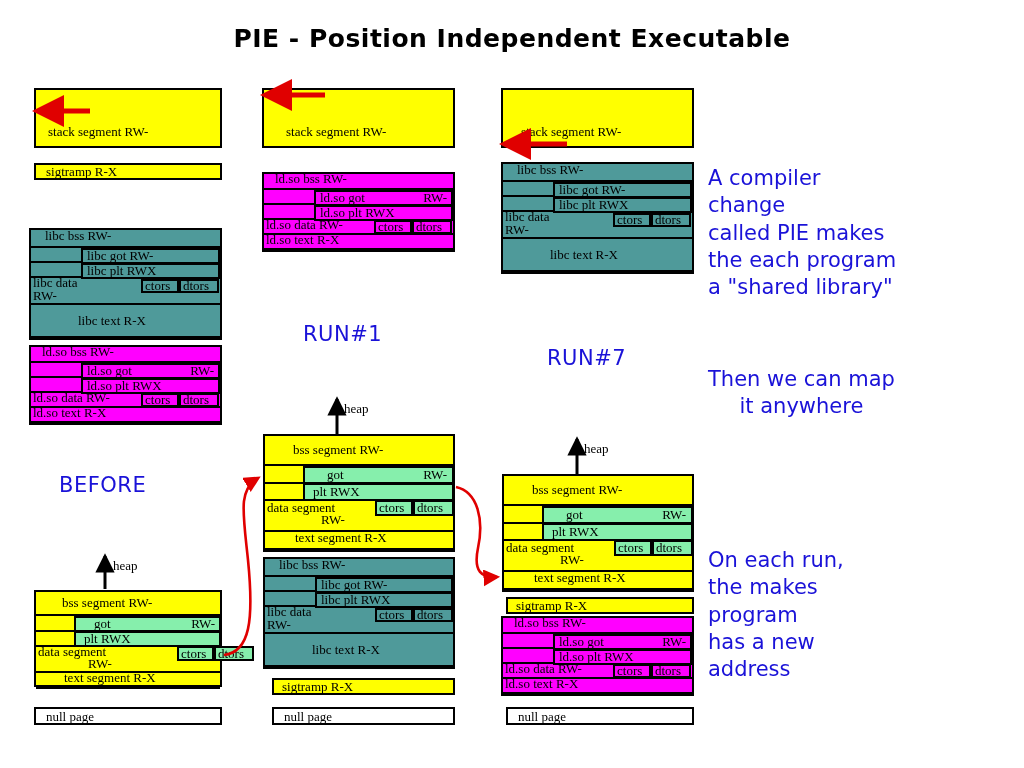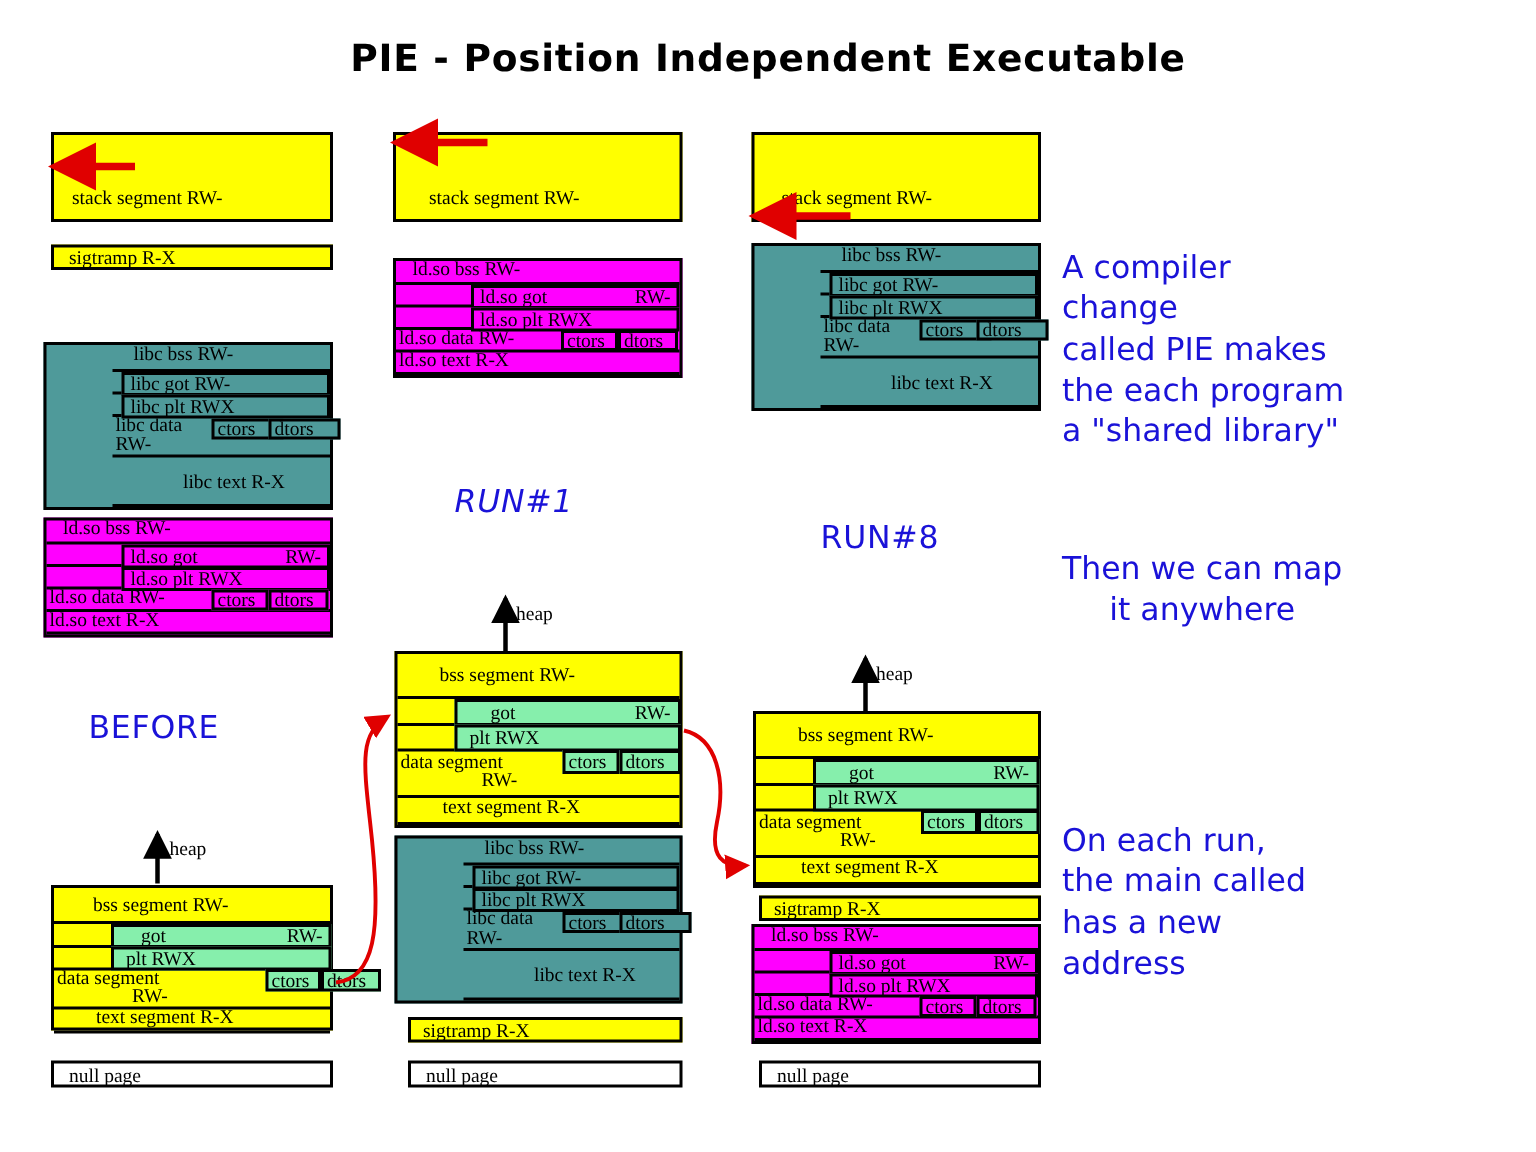--- a/index.html
+++ b/index.html
@@ -13,21 +13,21 @@
   .title{
     position:absolute;left:0;top:24px;width:1024px;text-align:center;
     font-family:"DejaVu Sans",sans-serif;font-weight:bold;font-size:25px;
     letter-spacing:.5px;color:#000;
   }
 
   
   .blk{position:absolute;box-sizing:border-box;border:2px solid #000;}
   .yel{background:#ffff00;}
   .mag{background:#ff00ff;}
-  .tea{background:#4f9a9a;padding-left:44px;}
+  .tea{background:#4f9a9a;}
   .wht{background:#ffffff;}
 
   
   .row{position:relative;box-sizing:border-box;border-bottom:2px solid #000;
        font-size:13px;line-height:1.05;color:#000;white-space:nowrap;}
   .row:last-child{border-bottom:none;}
   .lbl{position:absolute;}
 
   
   .sub{position:absolute;box-sizing:border-box;border:2px solid #000;
@@ -184,21 +184,21 @@
       <div class="lbl" style="left:4px;top:-2px;">ld.so plt  RWX</div>
     </div>
     <div class="sub mag" style="left:110px;top:46px;width:38px;height:14px;">
       <div class="lbl" style="left:2px;top:-3px;">ctors</div>
     </div>
     <div class="sub mag" style="left:148px;top:46px;width:40px;height:14px;">
       <div class="lbl" style="left:2px;top:-3px;">dtors</div>
     </div>
   </div>
 
-  <div class="runlbl" style="left:303px;top:322px;font-style:italic;">RUN#1</div>
+  <div class="runlbl" style="left:303px;top:322px;">RUN#1</div>
 
   <div class="heap-lbl" style="left:344px;top:401px;">heap</div>
 
   <div class="blk yel" style="left:263px;top:434px;width:192px;height:118px;">
     <div class="row" style="height:30px;">
       <div class="lbl" style="left:28px;top:7px;">bss segment RW-</div>
     </div>
     <div class="row" style="height:18px;"></div>
     <div class="row" style="height:17px;"></div>
     <div class="row" style="height:31px;">
@@ -282,21 +282,21 @@
       <div class="lbl" style="left:4px;top:-2px;">libc plt   RWX</div>
     </div>
     <div class="sub tea" style="left:110px;top:49px;width:38px;height:14px;">
       <div class="lbl" style="left:2px;top:-3px;">ctors</div>
     </div>
     <div class="sub tea" style="left:148px;top:49px;width:40px;height:14px;">
       <div class="lbl" style="left:2px;top:-3px;">dtors</div>
     </div>
   </div>
 
-  <div class="runlbl" style="left:547px;top:346px;">RUN#8</div>
+  <div class="runlbl" style="left:547px;top:346px;">RUN#7</div>
 
   <div class="heap-lbl" style="left:584px;top:441px;">heap</div>
 
   <div class="blk yel" style="left:502px;top:474px;width:192px;height:118px;">
     <div class="row" style="height:30px;">
       <div class="lbl" style="left:28px;top:7px;">bss segment RW-</div>
     </div>
     <div class="row" style="height:18px;"></div>
     <div class="row" style="height:17px;"></div>
     <div class="row" style="height:31px;">
@@ -356,21 +356,21 @@
     <div class="txt" style="left:10px;top:0px;">null page</div>
   </div>
 
   <div class="note" style="left:708px;top:165px;">A compiler change
 called PIE makes
 the each program
 a "shared library"</div>
   <div class="note" style="left:708px;top:366px;text-align:center;">Then we can map
 it anywhere</div>
   <div class="note" style="left:708px;top:547px;">On each run,
-the main called
+the makes program
 has a new address</div>
 
   <svg class="overlay" viewBox="0 0 1024 768">
     <defs>
       <marker id="redhead" markerWidth="7" markerHeight="7" refX="5.2" refY="3.2" orient="auto" markerUnits="strokeWidth">
         <path d="M0,0 L6.4,3.2 L0,6.4 z" fill="#e00000"></path>
       </marker>
       <marker id="blkhead" markerWidth="7" markerHeight="7" refX="5.5" refY="3.2" orient="auto" markerUnits="strokeWidth">
         <path d="M0,0 L6.4,3.2 L0,6.4 z" fill="#000000"></path>
       </marker>

